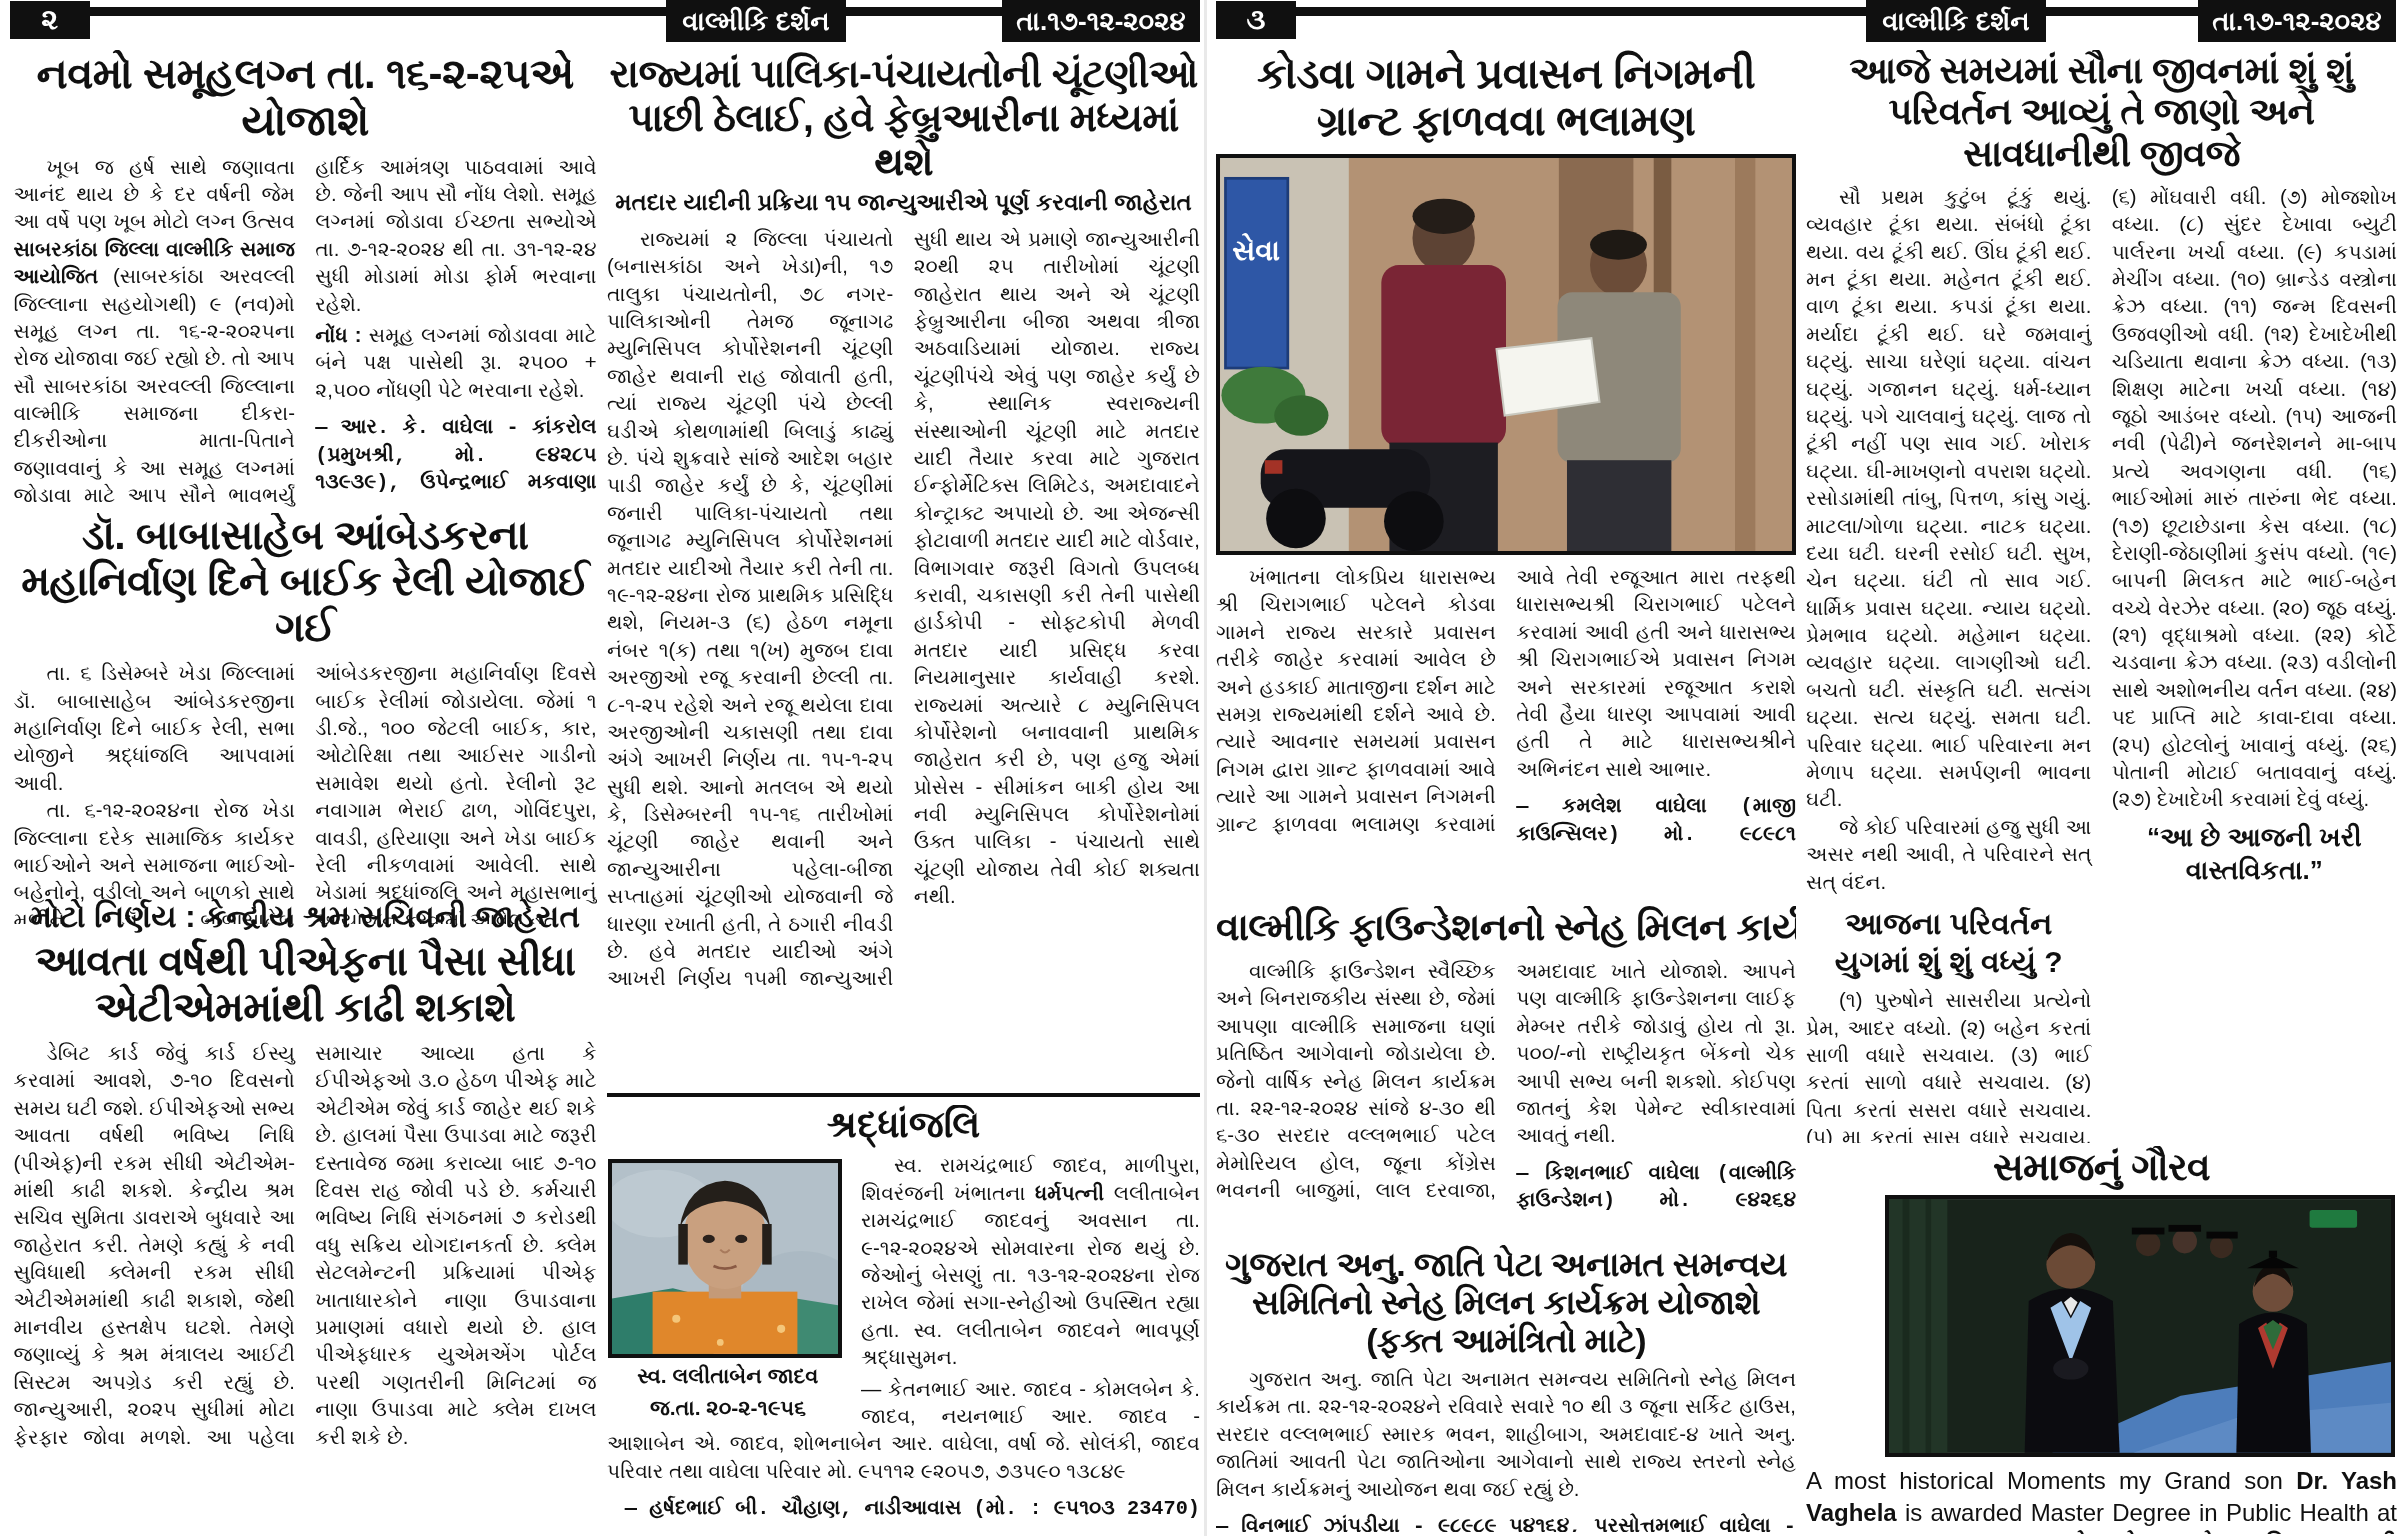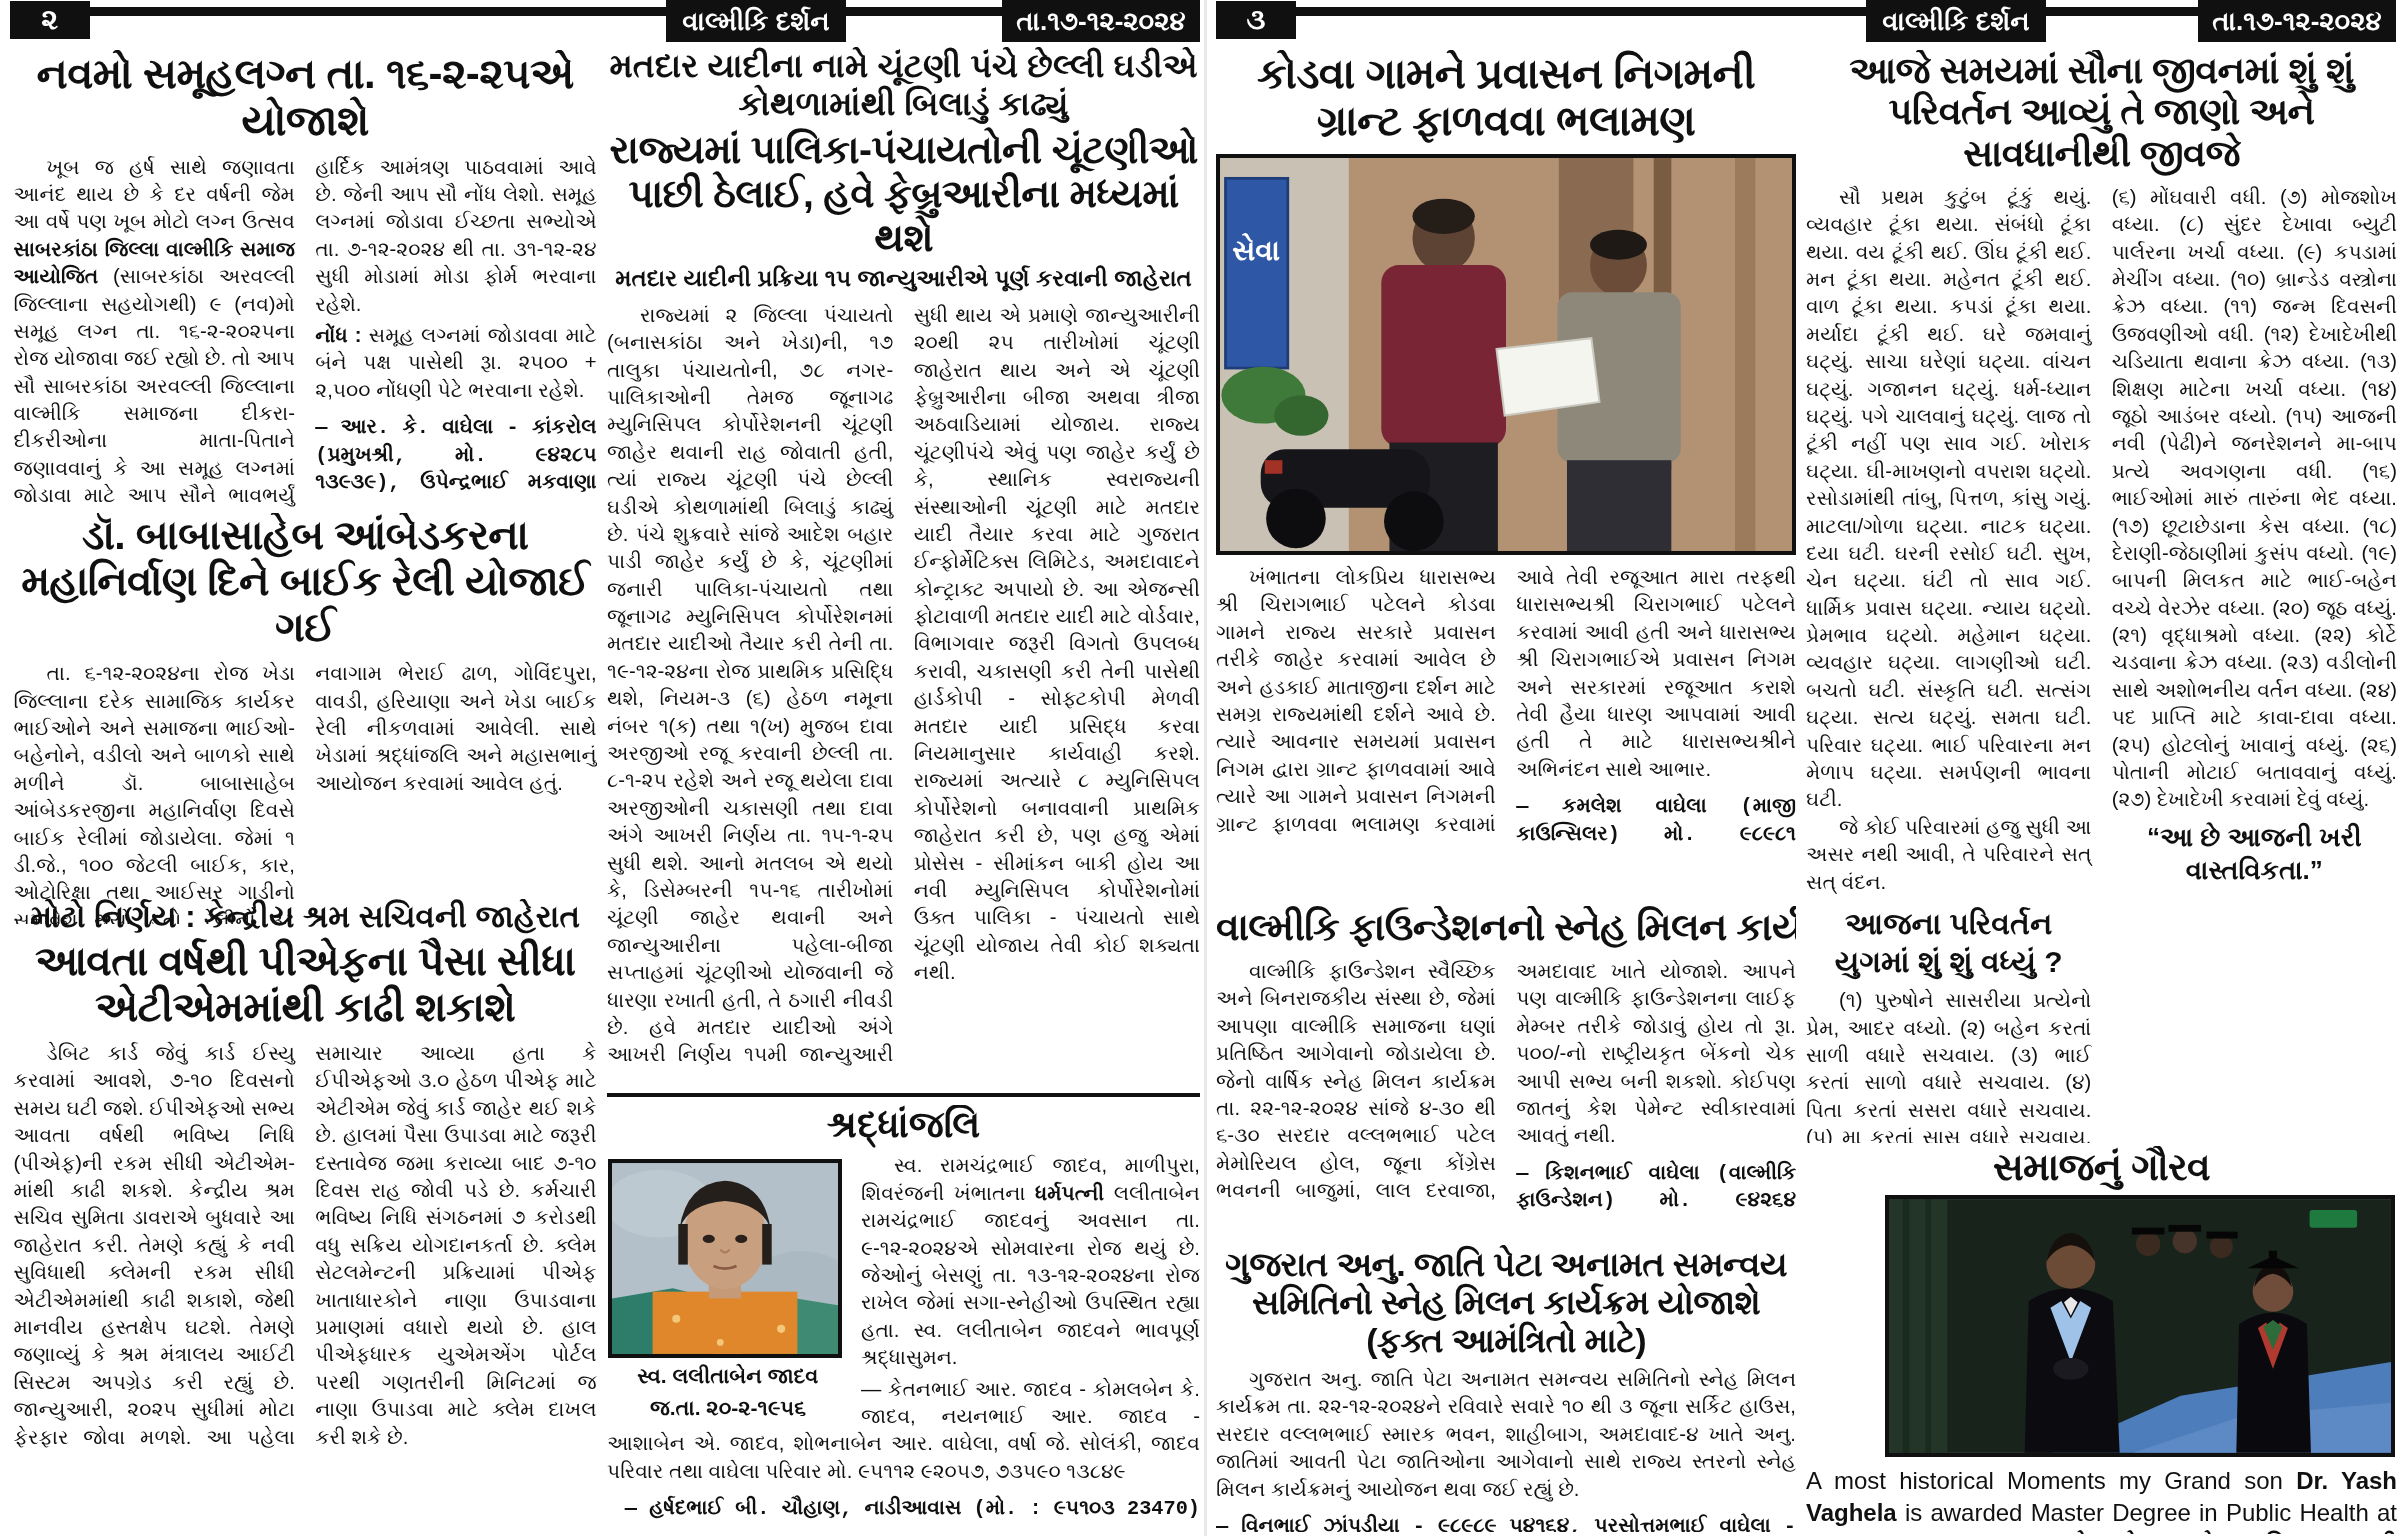--- a/index.html
+++ b/index.html
@@ -68,35 +68,35 @@
     <div class="cols2" style="height:380px;">
       <p><span>ખૂબ જ હર્ષ સાથે જણાવતા આનંદ થાય છે કે દર વર્ષની જેમ આ વર્ષે પણ ખૂબ મોટો લગ્ન ઉત્સવ </span><span class="bold">સાબરકાંઠા જિલ્લા વાલ્મીકિ સમાજ આયોજિત</span><span> (સાબરકાંઠા અરવલ્લી જિલ્લાના સહયોગથી) ૯ (નવ)મો સમૂહ લગ્ન તા. ૧૬-૨-૨૦૨૫ના રોજ યોજાવા જઈ રહ્યો છે. તો આપ સૌ સાબરકાંઠા અરવલ્લી જિલ્લાના વાલ્મીકિ સમાજના દીકરા-દીકરીઓના માતા-પિતાને જણાવવાનું કે આ સમૂહ લગ્નમાં જોડાવા માટે આપ સૌને ભાવભર્યું હાર્દિક આમંત્રણ પાઠવવામાં આવે છે. જેની આપ સૌ નોંધ લેશો. સમૂહ લગ્નમાં જોડાવા ઈચ્છતા સભ્યોએ તા. ૭-૧૨-૨૦૨૪ થી તા. ૩૧-૧૨-૨૪ સુધી મોડામાં મોડા ફોર્મ ભરવાના રહેશે.</span></p>
       <p class="noind" style="margin-top:4.1px;"><span class="bold">નોંધ :</span><span> સમૂહ લગ્નમાં જોડાવવા માટે બંને પક્ષ પાસેથી રૂા. ૨૫૦૦ + ૨,૫૦૦ નોંધણી પેટે ભરવાના રહેશે.</span></p>
       <p class="sign">— આર. કે. વાઘેલા - કાંકરોલ (પ્રમુખશ્રી, મો. ૯૪૨૮૫ ૧૩૯૩૯), ઉપેન્દ્રભાઈ મકવાણા - ખેડબ્રહ્મા (મહામંત્રી, મો. ૯૯૭૪૪ ૮૫૫૦૫)</p>
     </div>
   </div>
 
   <div class="art" style="left:13.6px;top:513px;width:583px;height:411px;">
     <div class="hl hl-b">ડૉ. બાબાસાહેબ આંબેડકરના મહાનિર્વાણ દિને બાઈક રેલી યોજાઈ ગઈ</div>
     <div class="cols2" style="height:298px;">
+      <p>તા. ૬ ડિસેમ્બરે ખેડા જિલ્લામાં ડૉ. બાબાસાહેબ આંબેડકરજીના મહાનિર્વાણ દિને બાઈક રેલી, સભા યોજીને શ્રદ્ધાંજલિ આપવામાં આવી.</p>
       <p>તા. ૬-૧૨-૨૦૨૪ના રોજ ખેડા જિલ્લાના દરેક સામાજિક કાર્યકર ભાઈઓને અને સમાજના ભાઈઓ-બહેનોને, વડીલો અને બાળકો સાથે મળીને ડૉ. બાબાસાહેબ આંબેડકરજીના મહાનિર્વાણ દિવસે બાઈક રેલીમાં જોડાયેલા. જેમાં ૧ ડી.જે., ૧૦૦ જેટલી બાઈક, કાર, ઓટોરિક્ષા તથા આઈસર ગાડીનો સમાવેશ થયો હતો. રેલીનો રૂટ નવાગામ ભેરાઈ ઢાળ, ગોવિંદપુરા, વાવડી, હરિયાણા અને ખેડા બાઈક રેલી નીકળવામાં આવેલી. સાથે ખેડામાં શ્રદ્ધાંજલિ અને મહાસભાનું આયોજન કરવામાં આવેલ હતું.</p>
 
     </div>
   </div>
 
   <div class="art" style="left:13.6px;top:899px;width:583px;height:603px;">
     <div class="kicker">મોટો નિર્ણય : કેન્દ્રીય શ્રમ સચિવની જાહેરાત</div>
     <div class="hl hl-b" style="margin-top:4.1px;">આવતા વર્ષથી પીએફના પૈસા સીધા એટીએમમાંથી કાઢી શકાશે</div>
     <div class="cols2" style="height:434px;">
       <p>ડેબિટ કાર્ડ જેવું કાર્ડ ઈસ્યુ કરવામાં આવશે, ૭-૧૦ દિવસનો સમય ઘટી જશે. ઈપીએફઓ સભ્ય આવતા વર્ષથી ભવિષ્ય નિધિ (પીએફ)ની રકમ સીધી એટીએમ-માંથી કાઢી શકશે. કેન્દ્રીય શ્રમ સચિવ સુમિતા ડાવરાએ બુધવારે આ જાહેરાત કરી. તેમણે કહ્યું કે નવી સુવિધાથી ક્લેમની રકમ સીધી એટીએમમાંથી કાઢી શકાશે, જેથી માનવીય હસ્તક્ષેપ ઘટશે. તેમણે જણાવ્યું કે શ્રમ મંત્રાલય આઈટી સિસ્ટમ અપગ્રેડ કરી રહ્યું છે. જાન્યુઆરી, ૨૦૨૫ સુધીમાં મોટા ફેરફાર જોવા મળશે. આ પહેલા સમાચાર આવ્યા હતા કે ઈપીએફઓ ૩.૦ હેઠળ પીએફ માટે એટીએમ જેવું કાર્ડ જાહેર થઈ શકે છે. હાલમાં પૈસા ઉપાડવા માટે જરૂરી દસ્તાવેજ જમા કરાવ્યા બાદ ૭-૧૦ દિવસ રાહ જોવી પડે છે. કર્મચારી ભવિષ્ય નિધિ સંગઠનમાં ૭ કરોડથી વધુ સક્રિય યોગદાનકર્તા છે. ક્લેમ સેટલમેન્ટની પ્રક્રિયામાં પીએફ ખાતાધારકોને નાણા ઉપાડવાના પ્રમાણમાં વધારો થયો છે. હાલ પીએફધારક યુએમએંગ પોર્ટલ પરથી ગણતરીની મિનિટમાં જ નાણા ઉપાડવા માટે ક્લેમ દાખલ કરી શકે છે.</p>
     </div>
   </div>
 
   <div class="art" style="left:607px;top:47px;width:593px;height:1041px;">
-    <div class="kicker" style="font-size:33px;">મતદાર યાદીના નામે ચૂંટણી પંચે છેલ્લી ઘડીએ કોથળામાંથી બિલાડું કાઢ્યું</div>
     <div class="hl" style="font-size:39px;margin-top:5.4px;">રાજ્યમાં પાલિકા-પંચાયતોની ચૂંટણીઓ પાછી ઠેલાઈ, હવે ફેબ્રુઆરીના મધ્યમાં થશે</div>
     <div class="subhead">મતદાર યાદીની પ્રક્રિયા ૧૫ જાન્યુઆરીએ પૂર્ણ કરવાની જાહેરાત</div>
     <div class="cols2" style="height:780px;">
       <p>રાજ્યમાં ૨ જિલ્લા પંચાયતો (બનાસકાંઠા અને ખેડા)ની, ૧૭ તાલુકા પંચાયતોની, ૭૮ નગર-પાલિકાઓની તેમજ જૂનાગઢ મ્યુનિસિપલ કોર્પોરેશનની ચૂંટણી જાહેર થવાની રાહ જોવાતી હતી, ત્યાં રાજ્ય ચૂંટણી પંચે છેલ્લી ઘડીએ કોથળામાંથી બિલાડું કાઢ્યું છે. પંચે શુક્રવારે સાંજે આદેશ બહાર પાડી જાહેર કર્યું છે કે, ચૂંટણીમાં જનારી પાલિકા-પંચાયતો તથા જૂનાગઢ મ્યુનિસિપલ કોર્પોરેશનમાં મતદાર યાદીઓ તૈયાર કરી તેની તા. ૧૯-૧૨-૨૪ના રોજ પ્રાથમિક પ્રસિદ્ધિ થશે, નિયમ-૩ (૬) હેઠળ નમૂના નંબર ૧(ક) તથા ૧(ખ) મુજબ દાવા અરજીઓ રજૂ કરવાની છેલ્લી તા. ૮-૧-૨૫ રહેશે અને રજૂ થયેલા દાવા અરજીઓની ચકાસણી તથા દાવા અંગે આખરી નિર્ણય તા. ૧૫-૧-૨૫ સુધી થશે. આનો મતલબ એ થયો કે, ડિસેમ્બરની ૧૫-૧૬ તારીખોમાં ચૂંટણી જાહેર થવાની અને જાન્યુઆરીના પહેલા-બીજા સપ્તાહમાં ચૂંટણીઓ યોજવાની જે ધારણા રખાતી હતી, તે ઠગારી નીવડી છે. હવે મતદાર યાદીઓ અંગે આખરી નિર્ણય ૧૫મી જાન્યુઆરી સુધી થાય એ પ્રમાણે જાન્યુઆરીની ૨૦થી ૨૫ તારીખોમાં ચૂંટણી જાહેરાત થાય અને એ ચૂંટણી ફેબ્રુઆરીના બીજા અથવા ત્રીજા અઠવાડિયામાં યોજાય. રાજ્ય ચૂંટણીપંચે એવું પણ જાહેર કર્યું છે કે, સ્થાનિક સ્વરાજ્યની સંસ્થાઓની ચૂંટણી માટે મતદાર યાદી તૈયાર કરવા માટે ગુજરાત ઈન્ફોર્મેટિક્સ લિમિટેડ, અમદાવાદને કોન્ટ્રાક્ટ અપાયો છે. આ એજન્સી ફોટાવાળી મતદાર યાદી માટે વોર્ડવાર, વિભાગવાર જરૂરી વિગતો ઉપલબ્ધ કરાવી, ચકાસણી કરી તેની પાસેથી હાર્ડકોપી - સોફ્ટકોપી મેળવી મતદાર યાદી પ્રસિદ્ધ કરવા નિયમાનુસાર કાર્યવાહી કરશે. રાજ્યમાં અત્યારે ૮ મ્યુનિસિપલ કોર્પોરેશનો બનાવવાની પ્રાથમિક જાહેરાત કરી છે, પણ હજુ એમાં પ્રોસેસ - સીમાંકન બાકી હોય આ નવી મ્યુનિસિપલ કોર્પોરેશનોમાં ઉક્ત પાલિકા - પંચાયતો સાથે ચૂંટણી યોજાય તેવી કોઈ શક્યતા નથી.</p>
     </div>
   </div>
 
   <div class="rule" style="left:607px;top:1093px;width:593px;height:4.1px;"></div>
 
   <div class="art" style="left:607px;top:1105px;width:593px;height:427px;">

